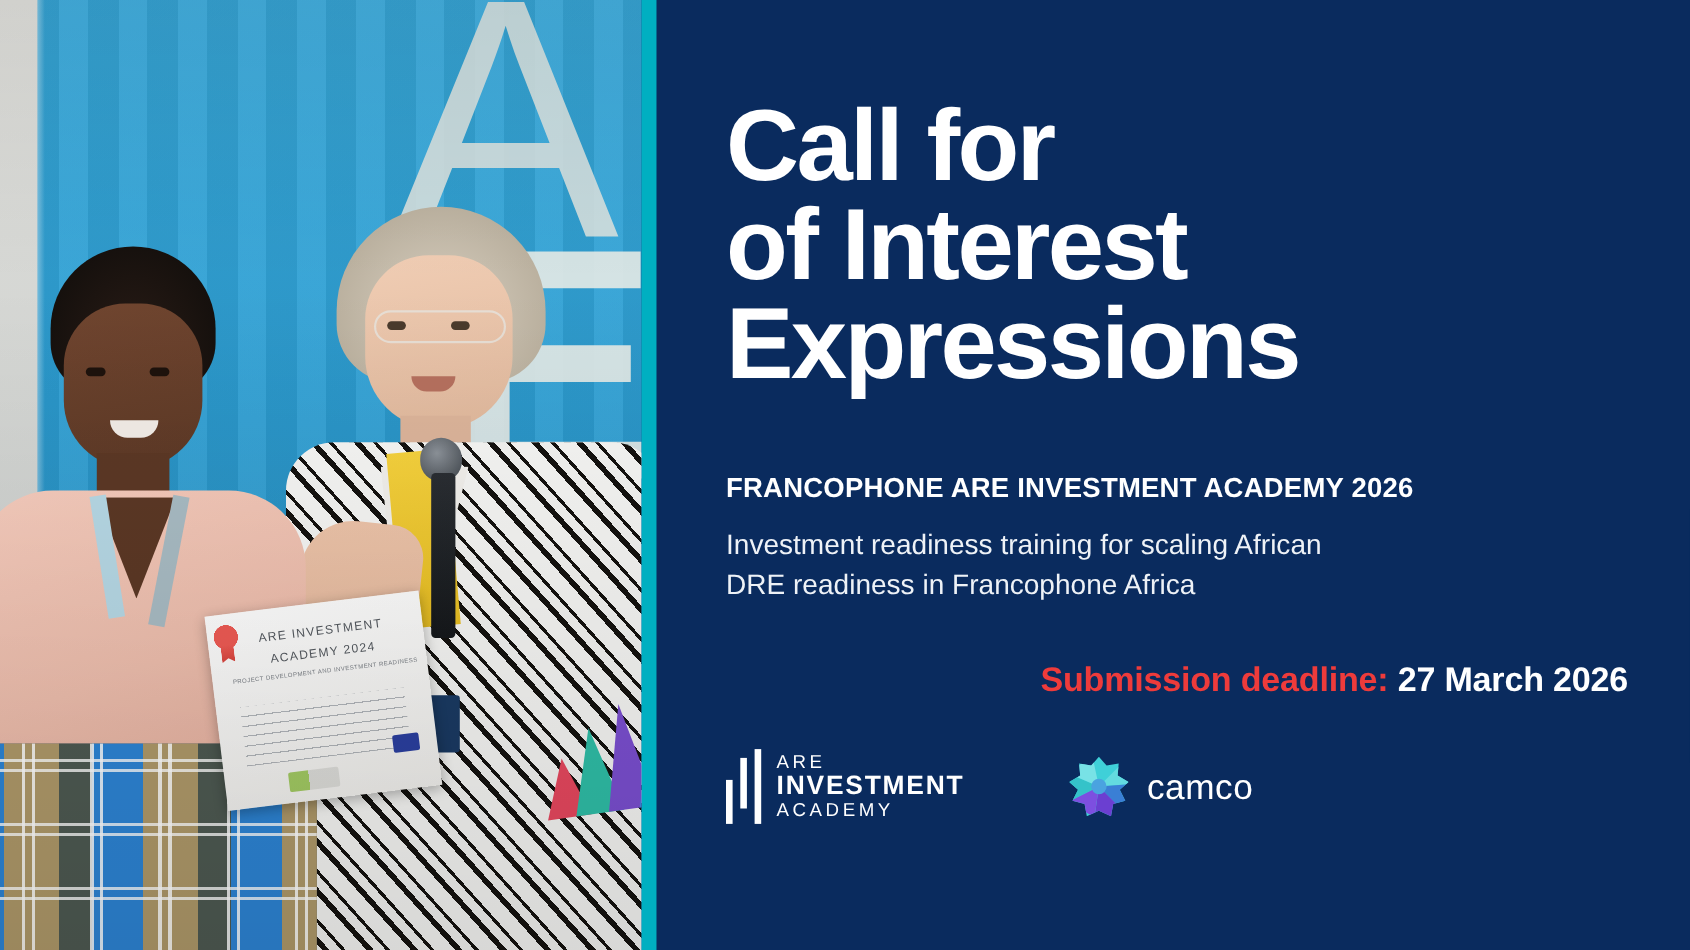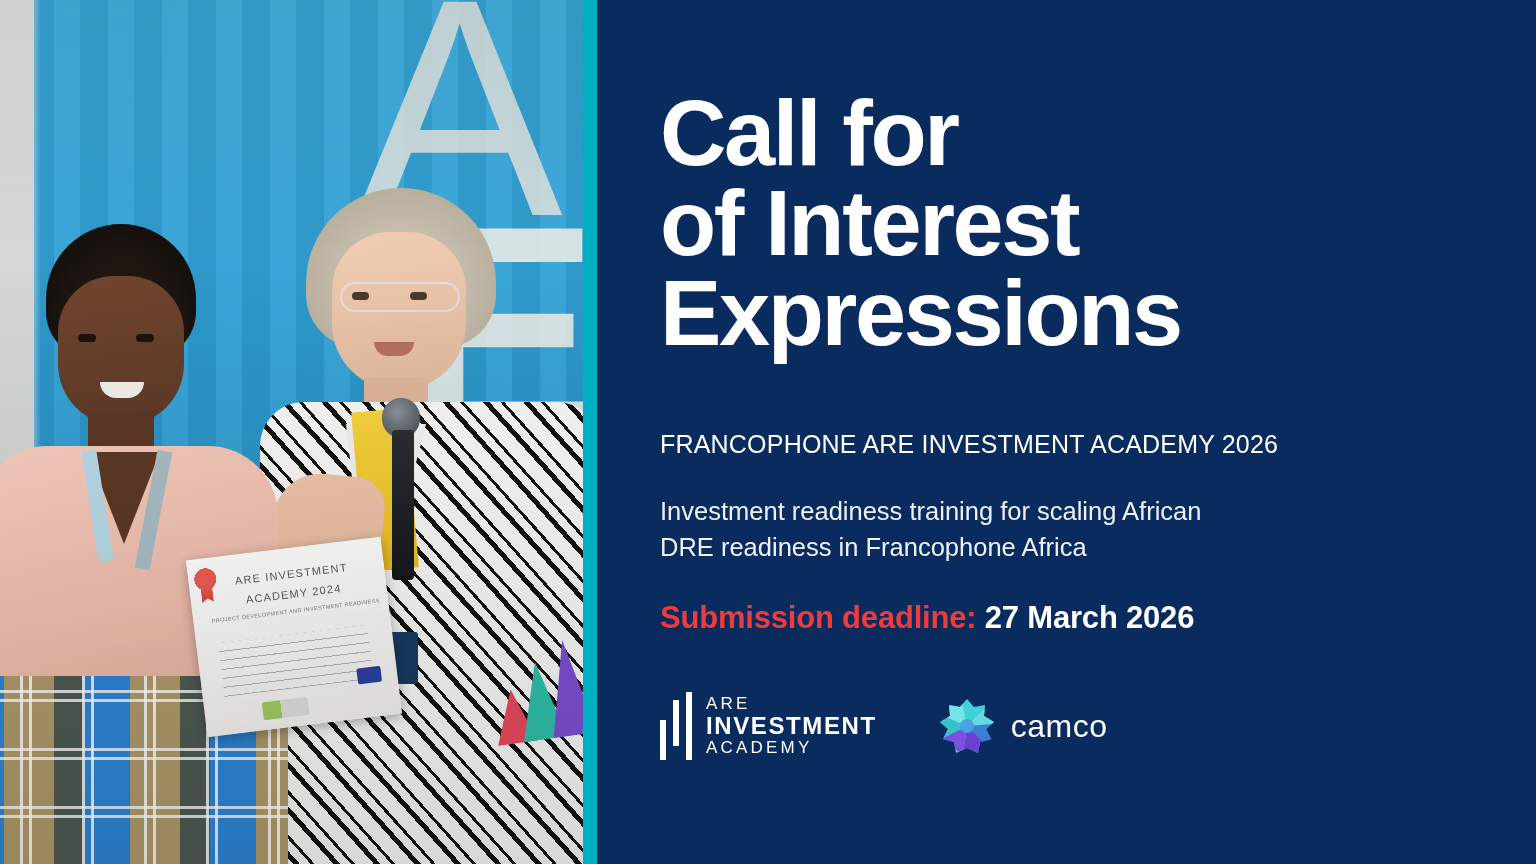--- a/index.html
+++ b/index.html
@@ -130,32 +130,32 @@
   
   .divider { width:14px; height:864px; background:#00afc1; flex:0 0 14px; }
 
   
   .panel { position:relative; flex:1; height:864px; background:#0a2b5e; }
 
   .headline { position:absolute; left:63px; top:88px; width:700px;
     color:#ffffff; font-size:92px; line-height:0.98; font-weight:700; letter-spacing:-2.4px; }
 
   .subtitle { position:absolute; left:63px; top:430px; width:800px;
-    color:#ffffff; font-size:25px; font-weight:400; letter-spacing:.2px; }
-
-  .body-text { position:absolute; left:63px; top:493px; width:740px;
+    color:#ffffff; font-size:25px; font-weight:700; letter-spacing:.2px; }
+
+  .body-text { position:absolute; left:63px; top:478px; width:740px;
     color:#eef2f7; font-size:25.5px; line-height:1.42; font-weight:400; }
 
   .deadline { position:absolute; left:63px; top:600px; width:820px;
-    font-size:31px; font-weight:700; letter-spacing:-.2px; }
+    font-size:31px; font-weight:700; letter-spacing:-.2px;text-align:right; }
   .deadline .lbl { color:#ee3b3b; }
   .deadline .val { color:#ffffff; }
 
   
-  .logos { position:absolute; left:63px; top:676px; width:840px; height:100px; display:flex; align-items:center; }
+  .logos { position:absolute; left:63px; top:676px; width:840px; height:100px; display:flex; align-items:flex-start;gap:32px; }
 
   
   .logo-aia { display:flex; align-items:center; height:78px; }
   .aia-bars { position:relative; width:36px; height:68px; margin-right:10px; }
   .aia-bars i { position:absolute; width:6px; background:#ffffff; display:block; }
   .aia-bars i:nth-child(1) { left:0;  top:28px; height:40px; }
   .aia-bars i:nth-child(2) { left:13px; top:8px;  height:46px; }
   .aia-bars i:nth-child(3) { left:26px; top:0;   height:68px; }
   .aia-words { color:#ffffff; line-height:1.08; }
   .aia-1 { font-size:17px; letter-spacing:3.2px; font-weight:400; }

